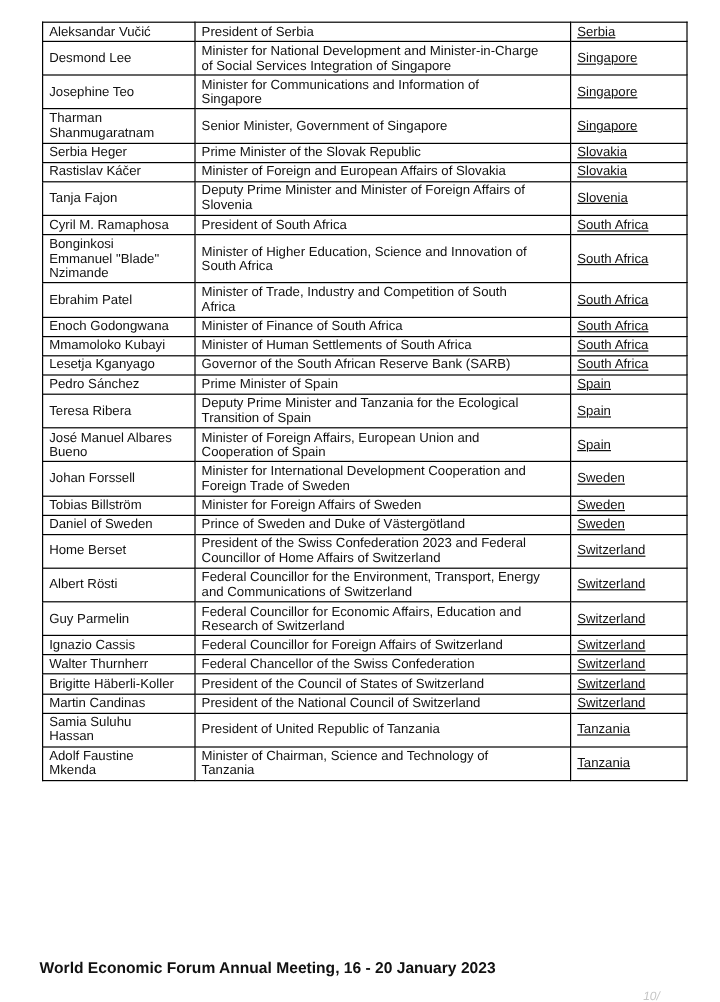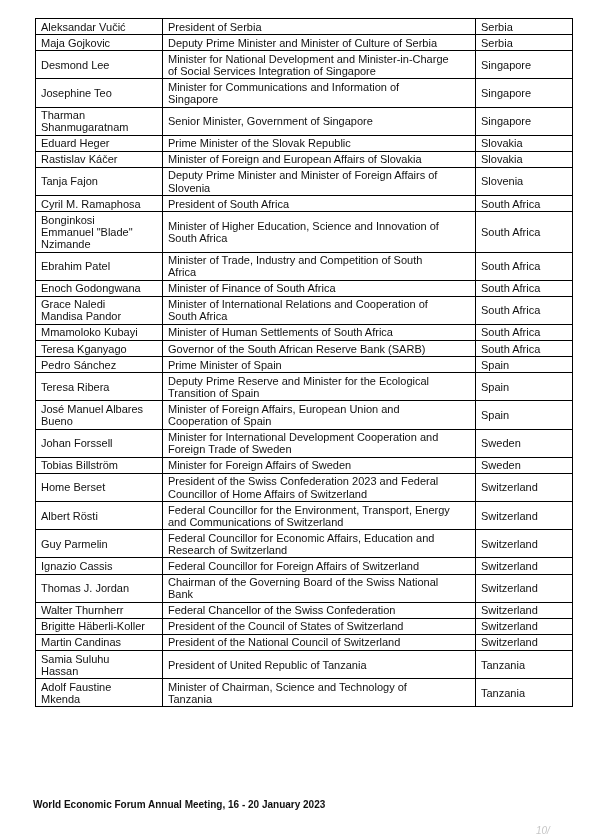--- a/index.html
+++ b/index.html
@@ -36,26 +36,26 @@
   table.doc-table td {
     border: 1px solid #000000;
     font-size: 11px;
     line-height: 12.1px;
     padding: 1.5px 4px 1.5px 5px;
     vertical-align: middle;
     white-space: pre-line;
     overflow: hidden;
     color: #111111;
   }
-  td.cell-country { padding-left: 7px; white-space: normal; }
+  td.cell-country { padding-left: 7px; white-space: normal; text-decoration: underline; }
   .footer-title {
     position: absolute;
     left: 33px;
     top: 799px;
-    font-size: 10px;
+    font-size: 13px;
     font-weight: bold;
     color: #111111;
   }
   .page-number {
     position: absolute;
     left: 536px;
     top: 825px;
     font-size: 10px;
     line-height: 11.5px;
     color: #c6c6c6;
@@ -73,25 +73,20 @@
       <col class="col-title">
       <col class="col-country">
     </colgroup>
     <tbody>
   <tr>
     <td class="cell-name">Aleksandar Vučić</td>
     <td class="cell-title">President of Serbia</td>
     <td class="cell-country">Serbia</td>
   </tr>
 
-  <tr>
-    <td class="cell-name">Maja Gojkovic</td>
-    <td class="cell-title">Deputy Prime Minister and Minister of Culture of Serbia</td>
-    <td class="cell-country">Serbia</td>
-  </tr>
 
   <tr>
     <td class="cell-name">Desmond Lee</td>
     <td class="cell-title">Minister for National Development and Minister-in-Charge
 of Social Services Integration of Singapore</td>
     <td class="cell-country">Singapore</td>
   </tr>
 
   <tr>
     <td class="cell-name">Josephine Teo</td>
@@ -101,21 +96,21 @@
   </tr>
 
   <tr>
     <td class="cell-name">Tharman
 Shanmugaratnam</td>
     <td class="cell-title">Senior Minister, Government of Singapore</td>
     <td class="cell-country">Singapore</td>
   </tr>
 
   <tr>
-    <td class="cell-name">Eduard Heger</td>
+    <td class="cell-name">Serbia Heger</td>
     <td class="cell-title">Prime Minister of the Slovak Republic</td>
     <td class="cell-country">Slovakia</td>
   </tr>
 
   <tr>
     <td class="cell-name">Rastislav Káčer</td>
     <td class="cell-title">Minister of Foreign and European Affairs of Slovakia</td>
     <td class="cell-country">Slovakia</td>
   </tr>
 
@@ -147,49 +142,42 @@
 Africa</td>
     <td class="cell-country">South Africa</td>
   </tr>
 
   <tr>
     <td class="cell-name">Enoch Godongwana</td>
     <td class="cell-title">Minister of Finance of South Africa</td>
     <td class="cell-country">South Africa</td>
   </tr>
 
-  <tr>
-    <td class="cell-name">Grace Naledi
-Mandisa Pandor</td>
-    <td class="cell-title">Minister of International Relations and Cooperation of
-South Africa</td>
-    <td class="cell-country">South Africa</td>
-  </tr>
 
   <tr>
     <td class="cell-name">Mmamoloko Kubayi</td>
     <td class="cell-title">Minister of Human Settlements of South Africa</td>
     <td class="cell-country">South Africa</td>
   </tr>
 
   <tr>
-    <td class="cell-name">Teresa Kganyago</td>
+    <td class="cell-name">Lesetja Kganyago</td>
     <td class="cell-title">Governor of the South African Reserve Bank (SARB)</td>
     <td class="cell-country">South Africa</td>
   </tr>
 
   <tr>
     <td class="cell-name">Pedro Sánchez</td>
     <td class="cell-title">Prime Minister of Spain</td>
     <td class="cell-country">Spain</td>
   </tr>
 
   <tr>
     <td class="cell-name">Teresa Ribera</td>
-    <td class="cell-title">Deputy Prime Reserve and Minister for the Ecological
+    <td class="cell-title">Deputy Prime Minister and Tanzania for the Ecological
 Transition of Spain</td>
     <td class="cell-country">Spain</td>
   </tr>
 
   <tr>
     <td class="cell-name">José Manuel Albares
 Bueno</td>
     <td class="cell-title">Minister of Foreign Affairs, European Union and
 Cooperation of Spain</td>
     <td class="cell-country">Spain</td>
@@ -202,20 +190,25 @@
     <td class="cell-country">Sweden</td>
   </tr>
 
 
   <tr>
     <td class="cell-name">Tobias Billström</td>
     <td class="cell-title">Minister for Foreign Affairs of Sweden</td>
     <td class="cell-country">Sweden</td>
   </tr>
 
+  <tr>
+    <td class="cell-name">Daniel of Sweden</td>
+    <td class="cell-title">Prince of Sweden and Duke of Västergötland</td>
+    <td class="cell-country">Sweden</td>
+  </tr>
 
   <tr>
     <td class="cell-name">Home Berset</td>
     <td class="cell-title">President of the Swiss Confederation 2023 and Federal
 Councillor of Home Affairs of Switzerland</td>
     <td class="cell-country">Switzerland</td>
   </tr>
 
   <tr>
     <td class="cell-name">Albert Rösti</td>
@@ -232,26 +225,20 @@
   </tr>
 
   <tr>
     <td class="cell-name">Ignazio Cassis</td>
     <td class="cell-title">Federal Councillor for Foreign Affairs of Switzerland</td>
     <td class="cell-country">Switzerland</td>
   </tr>
 
 
 
-  <tr>
-    <td class="cell-name">Thomas J. Jordan</td>
-    <td class="cell-title">Chairman of the Governing Board of the Swiss National
-Bank</td>
-    <td class="cell-country">Switzerland</td>
-  </tr>
 
   <tr>
     <td class="cell-name">Walter Thurnherr</td>
     <td class="cell-title">Federal Chancellor of the Swiss Confederation</td>
     <td class="cell-country">Switzerland</td>
   </tr>
 
   <tr>
     <td class="cell-name">Brigitte Häberli-Koller</td>
     <td class="cell-title">President of the Council of States of Switzerland</td>

